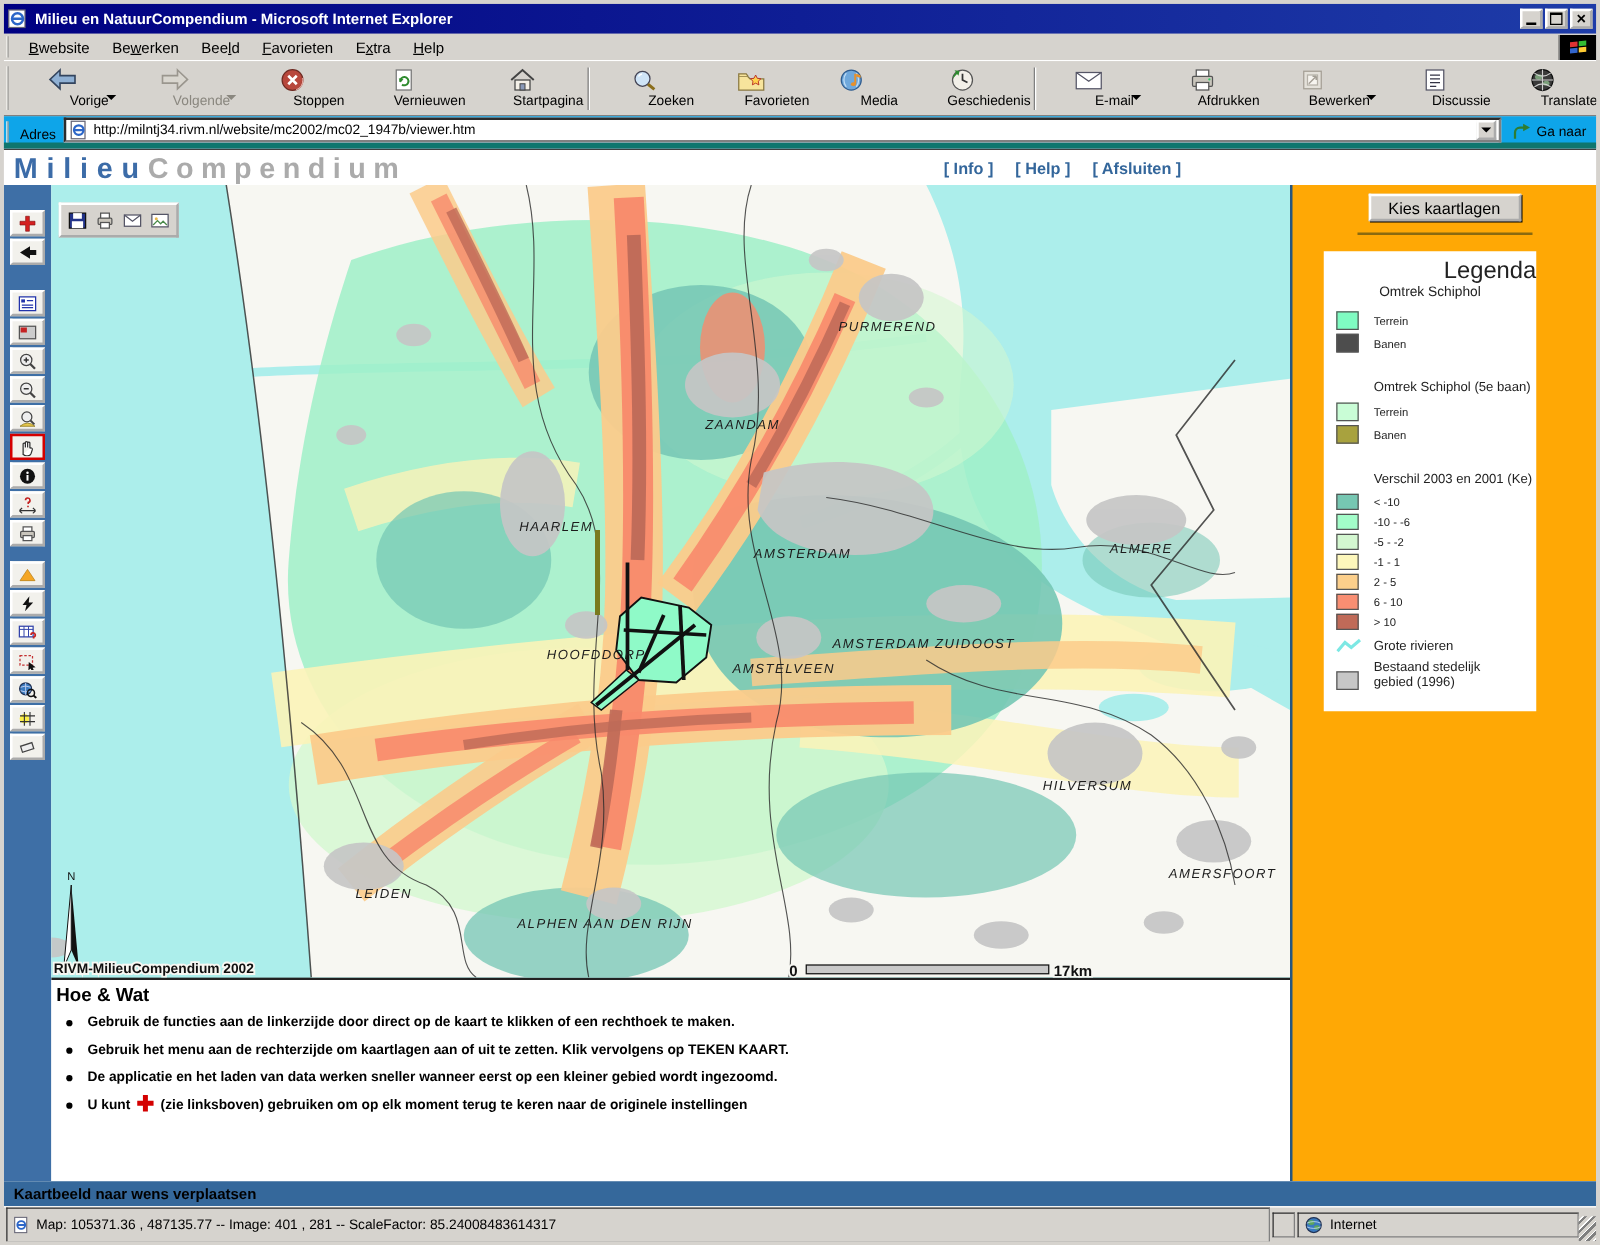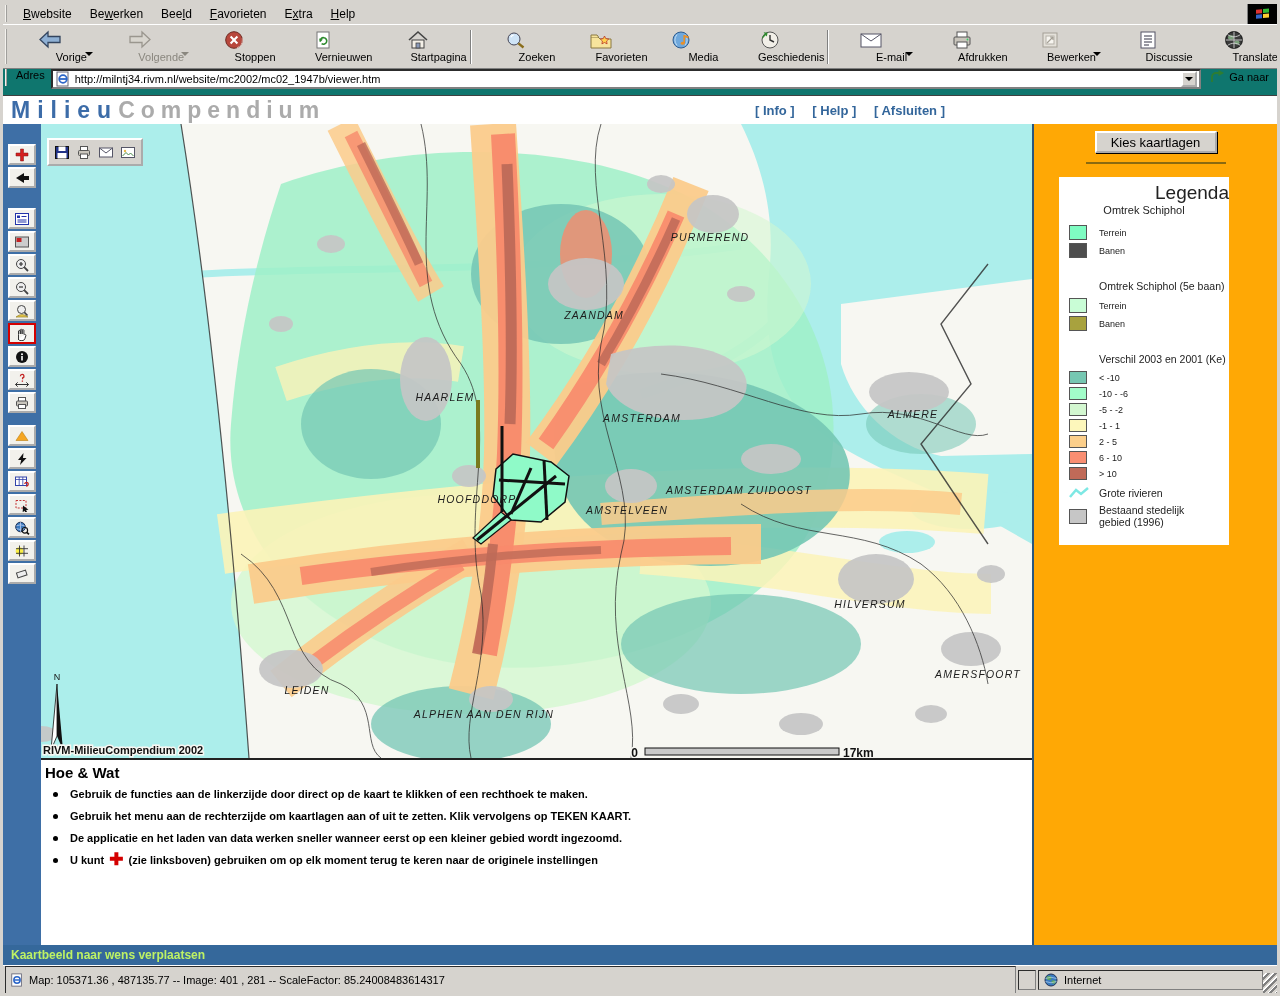--- a/index.html
+++ b/index.html
@@ -25,21 +25,21 @@
   
   .toolbar { height:44px; background:#D6D3CE; display:flex; align-items:center; border-bottom:1px solid #808080; flex:0 0 auto; }
   .tbtn { display:flex; flex-direction:column; align-items:center; justify-content:center; min-width:52px; padding:2px 7px; height:40px; }
   .tbtn .tlabel { font-size:11px; color:#000; margin-top:1px; white-space:nowrap;margin-left:42px; }
   .tbtn.disabled .tlabel { color:#8a877f; }
   .tcaret { width:0; height:0; border-left:4px solid transparent; border-right:4px solid transparent; border-top:4px solid #000; margin:14px 4px 0 -2px; }
   .tcaret.dim { border-top-color:#8a877f; }
   .tsep { width:2px; height:34px; border-left:1px solid #808080; border-right:1px solid #fff; margin:0 5px; }
 
   
-  .addressbar { height:26px; background:#0f766e; display:flex; align-items:flex-start; border-bottom:5px solid #0f766e; flex:0 0 auto; }
+  .addressbar { height:26px; background:#0ea5e9; display:flex; align-items:flex-end; border-bottom:5px solid #0f766e; flex:0 0 auto; }
   .addr-label { font-size:11px; margin:0 6px 0 2px; color:#000; }
   .addr-field { flex:1; height:20px; background:#fff; border:2px inset #808080; display:flex; align-items:center; padding:4px 2px; }
   .addr-field .url { font-size:11px; color:#000; flex:1; white-space:nowrap; overflow:hidden; }
   .addr-drop { width:16px; height:16px; background:#D6D3CE; border:2px outset #fff; display:flex; align-items:center; justify-content:center; }
   .addr-drop::after { content:""; border-left:4px solid transparent; border-right:4px solid transparent; border-top:4px solid #000; }
   .goarea { display:flex; align-items:center; padding:0 8px; }
   .goarea .golabel { font-size:11px; margin-left:4px; }
 
   
   .content { flex:1; background:#fff; display:flex; flex-direction:column; border-top:1px solid #404040; overflow:hidden; }
@@ -81,37 +81,48 @@
   .lg-row { display:flex; align-items:center; margin:0 0 3px 10px; }
   .lg-swatch { width:18px; height:15px; border:1px solid #555; flex:0 0 auto; }
   .lg-swatch.small { height:13px; }
   .lg-label { font-size:9px; color:#222; margin-left:12px; }
   .lg-label.big { font-size:10.5px; }
   .lg-head { font-size:10.5px; color:#222; margin:22px 0 6px 40px; }
   .lg-riversym { width:20px; height:14px; flex:0 0 auto; }
   .lg-wrap { width:110px; line-height:12px; }
 
   
-  .bluebar { height:20px; background:#35689B; color:#bef264; font-weight:bold; font-size:12px; display:flex; align-items:center; padding-left:8px; flex:0 0 auto; }
+  .bluebar { height:20px; background:#35689B; color:#000000; font-weight:bold; font-size:12px; display:flex; align-items:center; padding-left:8px; flex:0 0 auto; }
 
   
   .statusbar { height:28px; background:#D6D3CE; border-top:1px solid #fff; display:flex; align-items:center; font-size:11px; flex:0 0 auto; }
   .sb-main { flex:1; display:flex; align-items:center; height:28px; border:1px inset #808080; margin:0 2px; padding:0 4px; }
   .sb-main .txt { margin-left:5px; white-space:nowrap; }
   .sb-pane { width:18px; height:20px; border:1px inset #808080; margin-right:2px; }
   .sb-inet { width:225px; height:20px; border:1px inset #808080; display:flex; align-items:center; padding:0 5px; }
   .sb-inet .txt { margin-left:6px; }
   .sb-grip { width:14px; height:20px; background:
     repeating-linear-gradient(135deg,#D6D3CE 0 2px,#fff 2px 3px,#808080 3px 5px); align-self:flex-end; }
 </style>
 </head>
 <body>
 
 <div class="screen">
 
+  <div class="titlebar">
+    <svg class="appicon" viewBox="0 0 18 16">
+        <rect x="1" y="1" width="13" height="14" fill="#fff" stroke="#667"></rect>
+        <circle cx="8" cy="8" r="4.4" fill="none" stroke="#2C66C8" stroke-width="2"></circle>
+        <line x1="4" y1="8" x2="12" y2="8" stroke="#2C66C8" stroke-width="2"></line>
+      </svg>
+    <span class="title">Milieu en NatuurCompendium - Microsoft Internet Explorer</span>
+    <span class="winbtn min"></span>
+    <span class="winbtn max"></span>
+    <span class="winbtn cls"></span>
+  </div>
 
   <div class="menubar">
     <span class="grip"></span>
     <span class="menu-item"><span></span><u>B</u><span>website</span></span>
     <span class="menu-item"><span>Be</span><u>w</u><span>erken</span></span>
     <span class="menu-item"><span>Bee</span><u>l</u><span>d</span></span>
     <span class="menu-item"><span></span><u>F</u><span>avorieten</span></span>
     <span class="menu-item"><span>E</span><u>x</u><span>tra</span></span>
     <span class="menu-item"><span></span><u>H</u><span>elp</span></span>
     <span class="brand">
@@ -641,21 +652,21 @@
               <span class="lg-swatch small" style="background: rgb(192, 106, 88);"></span>
               <span class="lg-label">&gt; 10</span>
             </div>
 
           <div class="lg-row" style="margin-top:6px">
             <svg class="lg-riversym" viewBox="0 0 20 14">
                 <polyline points="1,11 7,4 12,8 19,2" fill="none" stroke-width="2.5" stroke="#7de8e4"></polyline>
               </svg>
             <span class="lg-label big" style="margin-left:10px">Grote rivieren</span>
           </div>
-          <div class="lg-row" style="margin-top:4px; align-items:center">
+          <div class="lg-row" style="margin-top:4px; align-items:flex-end">
             <span class="lg-swatch" style="background: rgb(198, 198, 198);"></span>
             <span class="lg-label big lg-wrap">Bestaand stedelijk gebied (1996)</span>
           </div>
         </div>
       </div>
     </div>
 
     <div class="bluebar">
         <span>Kaartbeeld naar wens verplaatsen</span>
       </div>

